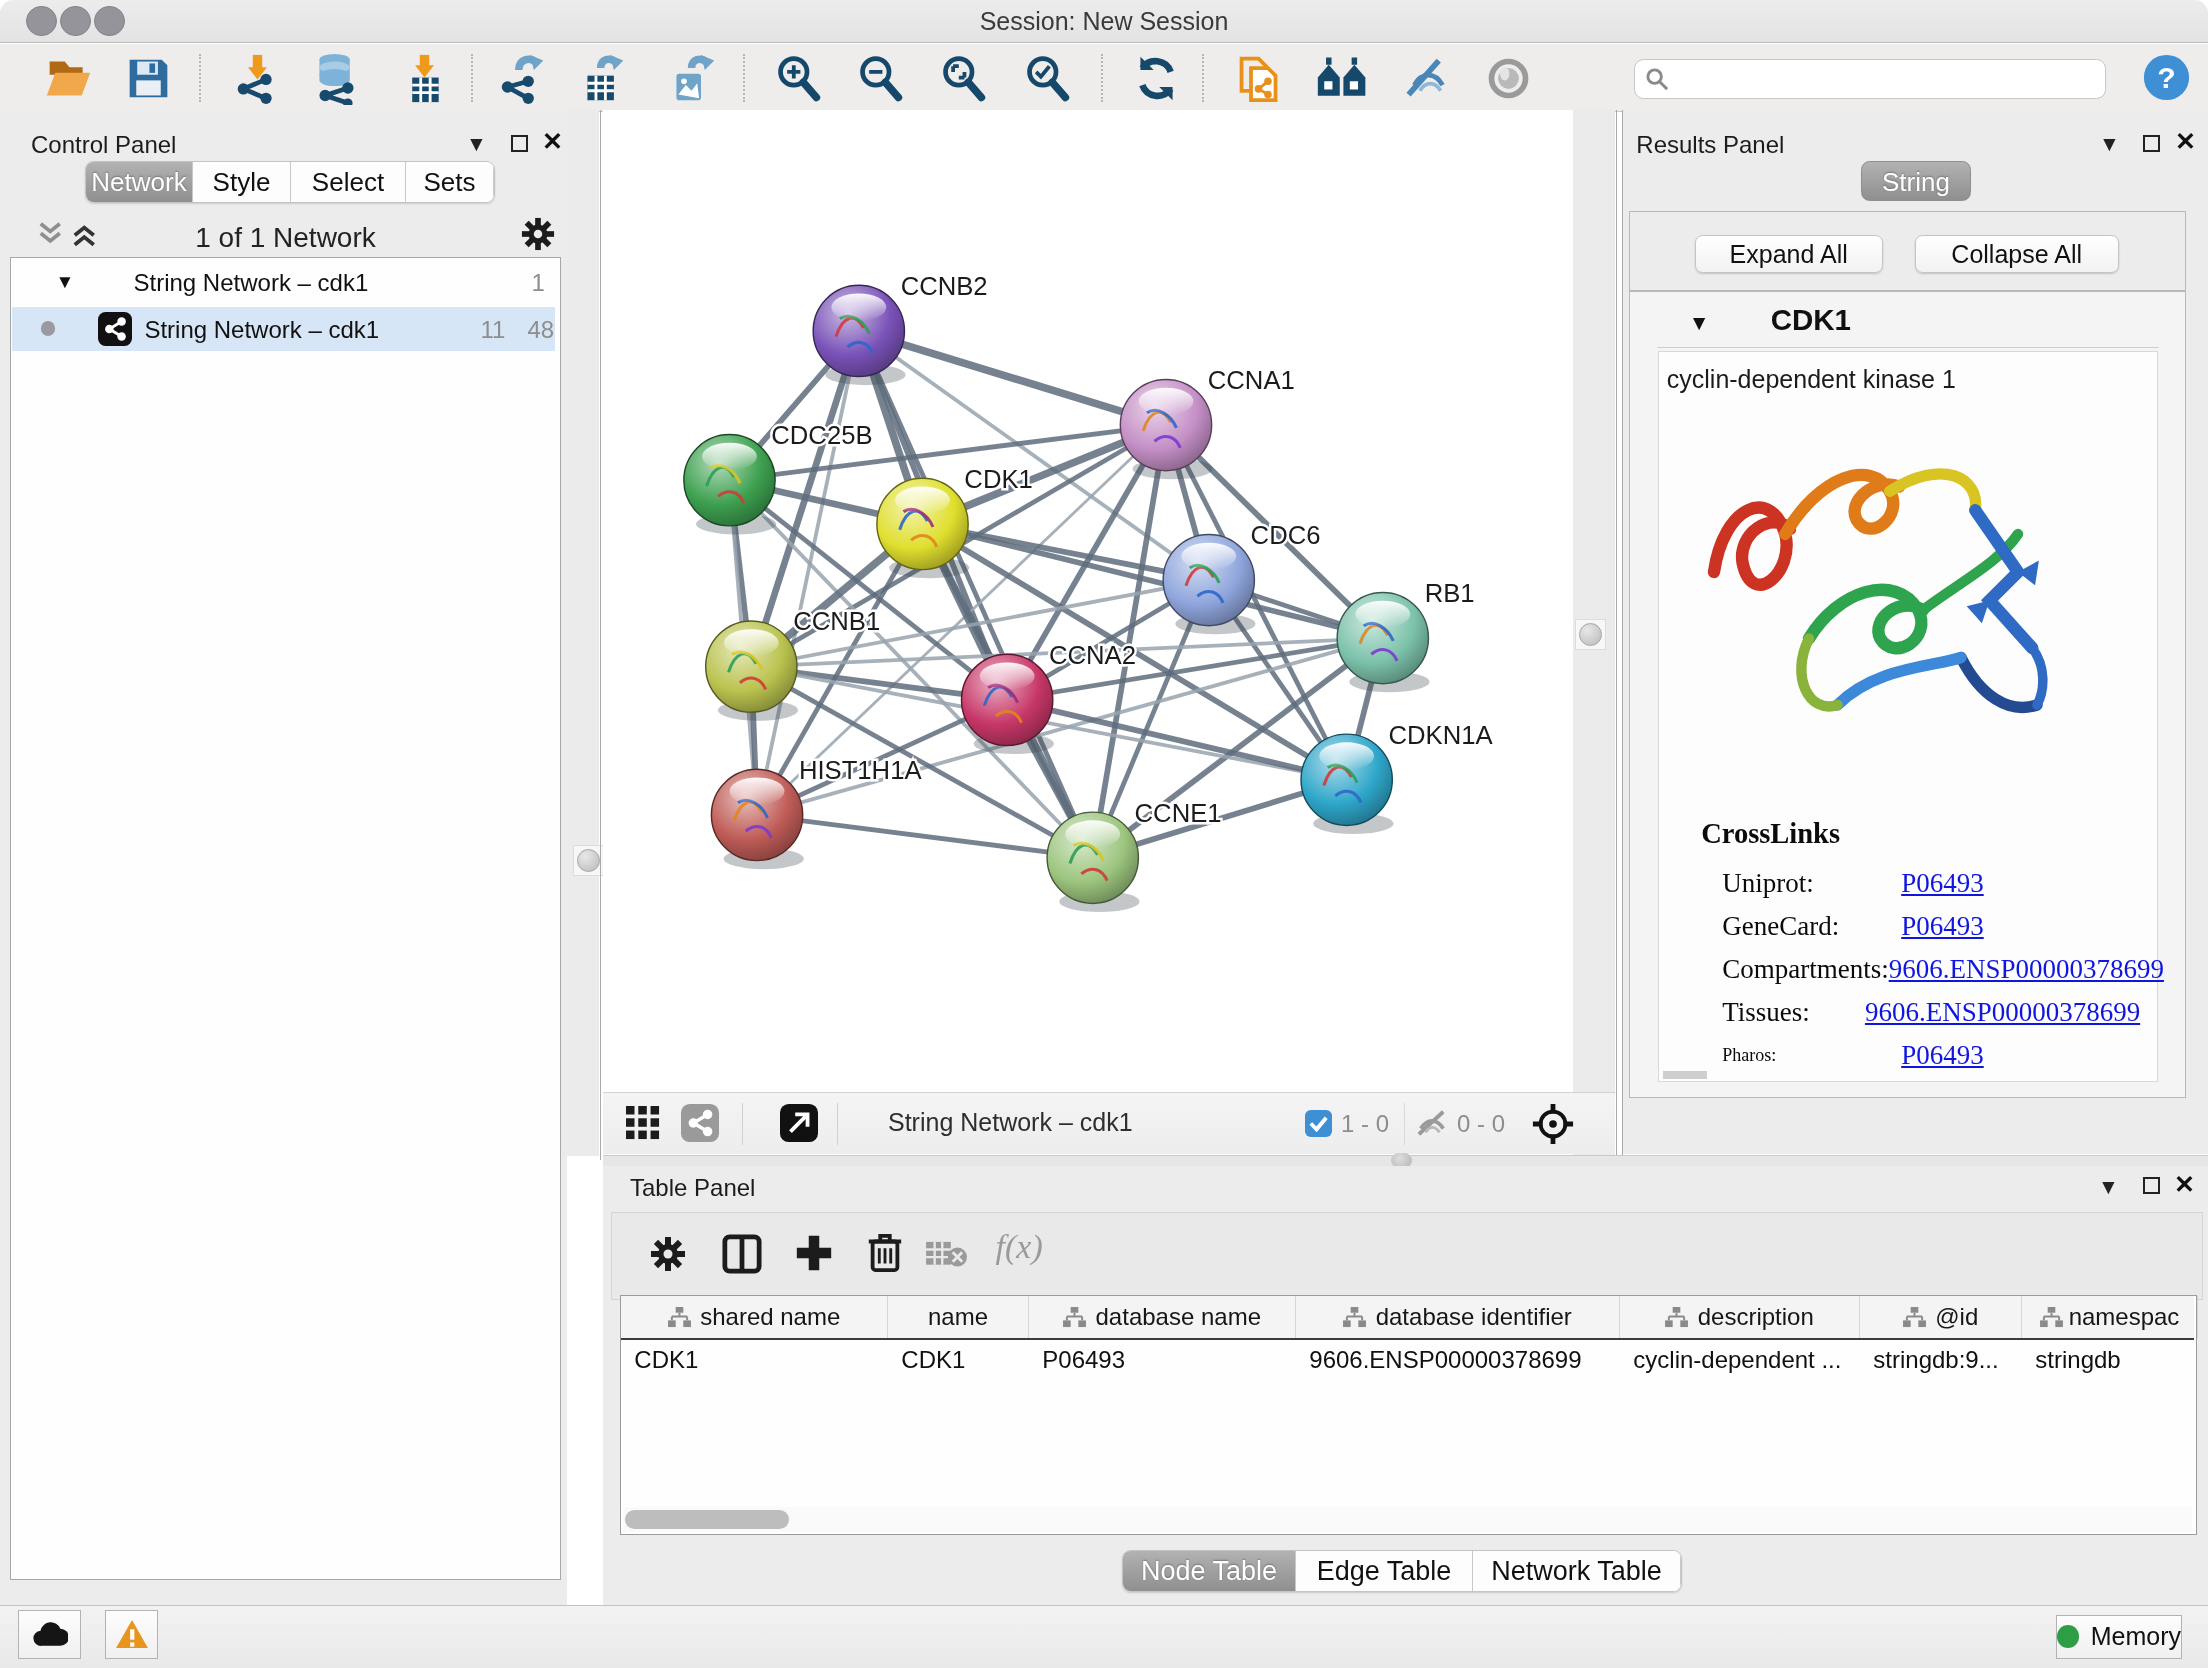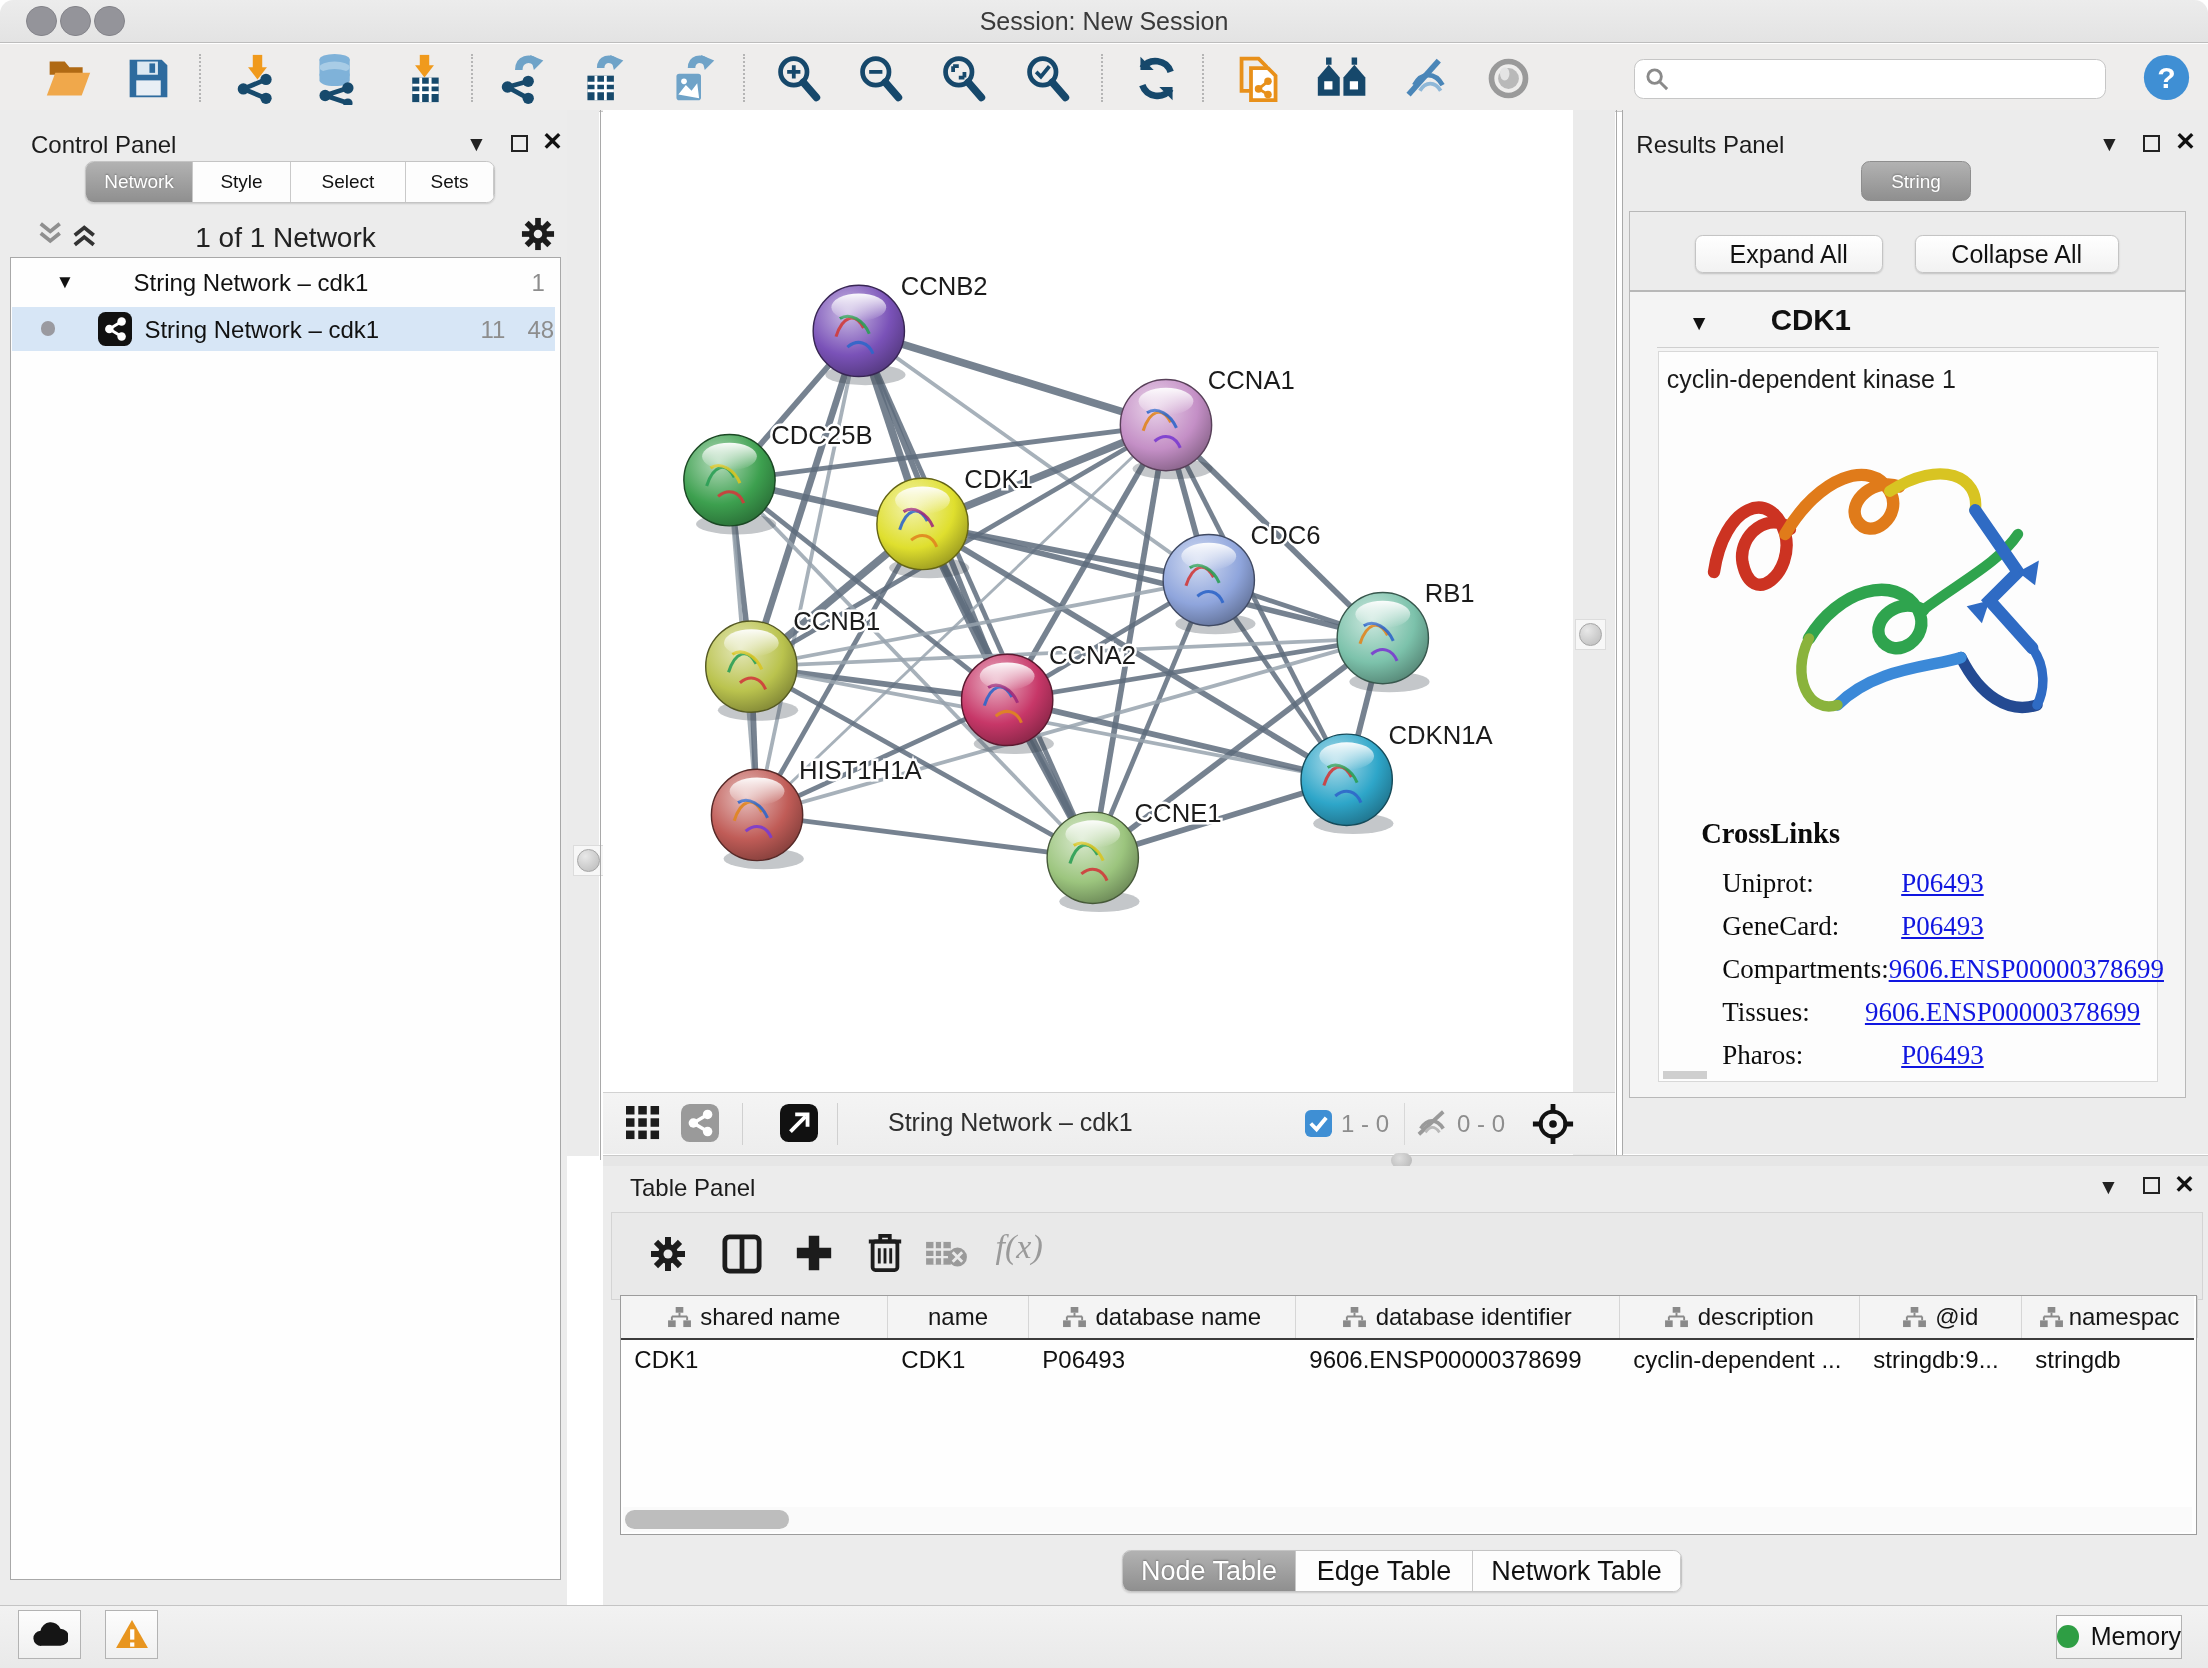--- a/index.html
+++ b/index.html
@@ -16,21 +16,21 @@
   .tsep{top:9.5px;width:0;height:48px;border-left:2.9px dotted #b5b5b5;}
   .searchbox{top:15px;width:472px;height:40px;background:#fff;border:1.9px solid #c6c6c6;border-radius:9.5px;
     display:flex;align-items:center;padding-left:9.5px;box-sizing:border-box;}
   .searchbox input{border:none;outline:none;font-size:23px;width:409px;background:transparent;}
   
   .panelbg{background:#ececec;}
   .ptitle{font-size:24px;color:#1c1c1c;}
   .picon{font-size:21px;color:#222;line-height:21px;}
   .winbox{width:17px;height:17px;border:2.9px solid #222;box-sizing:border-box;display:inline-block;}
   .xicon{font-size:25px;font-weight:bold;color:#111;}
-  .seg{display:inline-block;height:40px;line-height:40px;text-align:center;font-size:19px;color:#111;
+  .seg{display:inline-block;height:40px;line-height:40px;text-align:center;font-size:26px;color:#111;
     background:#fdfdfd;border-right:1.9px solid #c9c9c9;box-sizing:border-box;}
   .seg.active{background:linear-gradient(#b2b2b2,#8f8f8f);color:#fff;text-shadow:0 -1px 1.9px rgba(0,0,0,.3);}
   .segwrap{border:1.9px solid #c4c4c4;border-radius:8.6px;overflow:hidden;box-shadow:0 1px 1.9px rgba(0,0,0,.15);}
   .whitebox{background:#fefefe;border:1.9px solid #a8a8a8;box-sizing:border-box;}
   .graytxt{color:#8d8d8d;}
   .btn{background:linear-gradient(#ffffff,#f2f2f2);border:1.9px solid #c4c4c4;border-radius:7.6px;
     font-size:25px;color:#111;text-align:center;box-shadow:0 1px 1.9px rgba(0,0,0,.18);}
   .link{color:#1016e0;text-decoration:underline;font-family:"Liberation Serif",serif;}
   .serif{font-family:"Liberation Serif",serif;}
   .knobpad{background:#f7f7f7;border:1px solid #dcdcdc;display:flex;align-items:center;justify-content:center;}
@@ -608,21 +608,21 @@
           </div>
           <div style="display: flex; height: 43px; align-items: center;">
             <span class="serif" style="width: 179px; font-size: 27px; color: rgb(11, 11, 11);">Compartments:</span>
             <a class="link" style="font-size: 27px;">9606.ENSP00000378699</a>
           </div>
           <div style="display: flex; height: 43px; align-items: center;">
             <span class="serif" style="width: 179px; font-size: 27px; color: rgb(11, 11, 11);">Tissues:</span>
             <a class="link" style="font-size: 27px;">9606.ENSP00000378699</a>
           </div>
           <div style="display: flex; height: 43px; align-items: center;">
-            <span class="serif" style="width: 179px; font-size: 27px; color: rgb(11, 11, 11);">Pharos:</span>
+            <span class="serif" style="width: 179px; font-size: 18px; color: rgb(11, 11, 11);">Pharos:</span>
             <a class="link" style="font-size: 27px;">P06493</a>
           </div>
         </div>
       <div class="abs" style="left:3.8px;top:719px;width:44px;height:7.6px;background:#cfcfcf"></div>
     </div>
   </div>
 </div>
 
 <div class="abs panelbg" style="left:603px;top:1166px;width:1605px;height:439px">
   <div class="abs ptitle" style="left:27px;top:7.6px">Table Panel</div>

